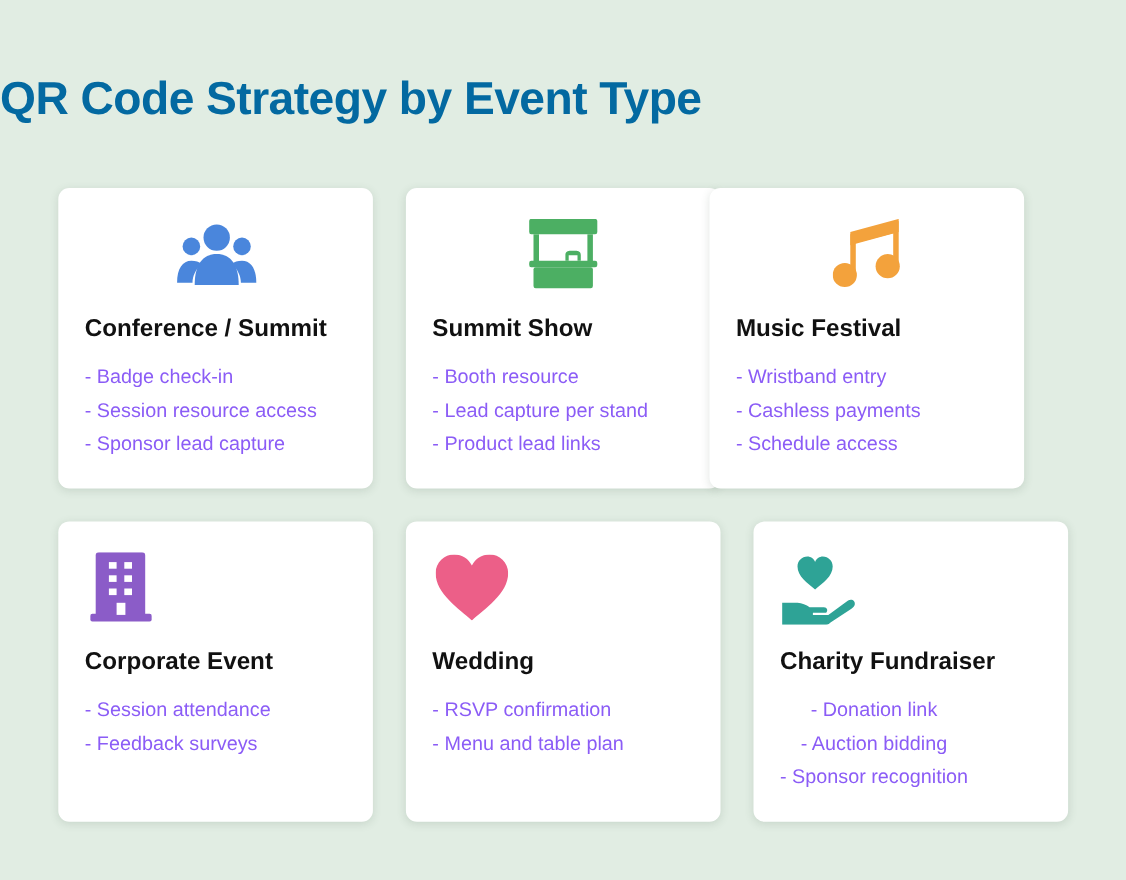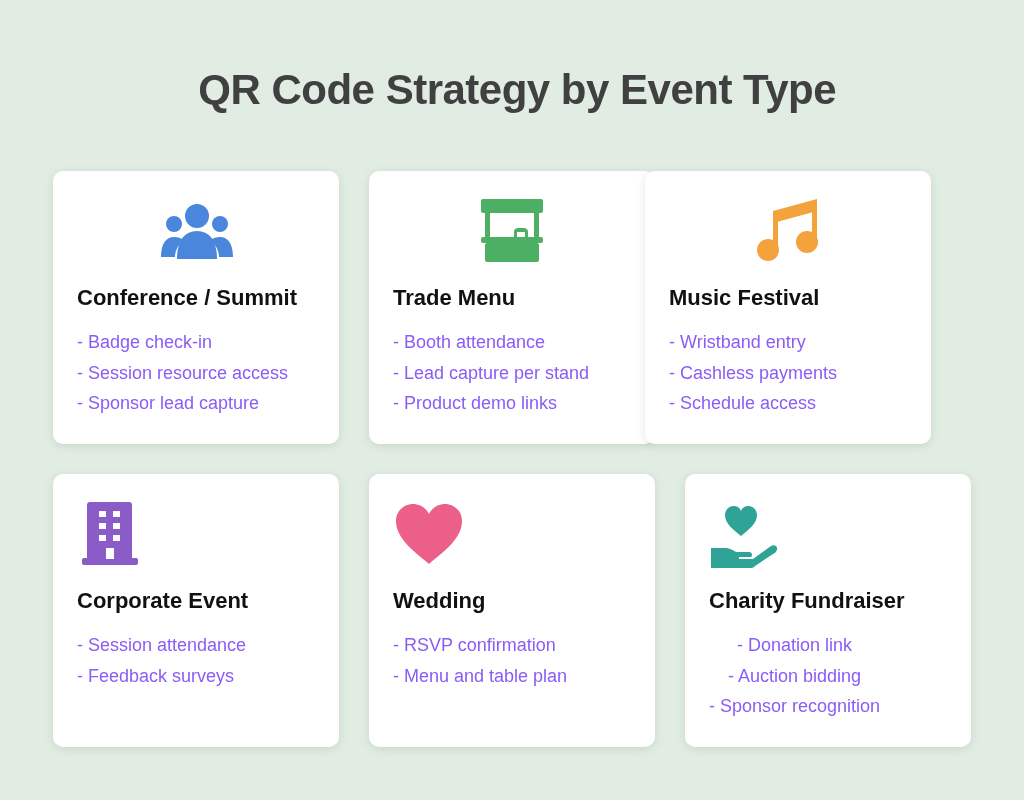--- a/index.html
+++ b/index.html
@@ -3,22 +3,22 @@
 <meta charset="utf-8">
 <style>
   html, body { margin:0; padding:0; }
   body {
     width:1024px; height:800px; overflow:hidden;
     background:#e1ede3;
     font-family:"Liberation Sans", "DejaVu Sans", sans-serif;
     position:relative;
   }
   .title {
-    position:absolute; left:0; top:66px; width:836px; text-align:right;
-    font-size:42px; font-weight:700; color:#404040; letter-spacing:-0.5px;
+    position:absolute; left:0; top:66px; width:836px; text-align:left;
+    font-size:42px; font-weight:700; color:#0369a1; letter-spacing:-0.5px;
   }
   .card {
     position:absolute; width:286px; height:273px;
     background:#ffffff; border-radius:10px;
     box-shadow:0 2px 8px rgba(60,90,70,0.15);
   }
   .icon { position:absolute; }
   .icon svg { display:block; }
   .card-title {
     position:absolute; left:24px; top:114px;
@@ -61,25 +61,25 @@
       <g fill="#4caf63">
         <rect x="0" y="0" width="62" height="14" rx="2"></rect>
         <rect x="4" y="14" width="5" height="28"></rect>
         <rect x="53" y="14" width="5" height="28"></rect>
         <rect x="0" y="38" width="62" height="6" rx="2"></rect>
         <rect x="4" y="44" width="54" height="19" rx="2"></rect>
         <path d="M33 38 L33 33 C33 30 35 29 38 29 L42 29 C45 29 47 30 47 33 L47 38 L44 38 L44 33 L36 33 L36 38 Z"></path>
       </g>
     </svg>
   </div>
-  <div class="card-title">Trade Menu</div>
+  <div class="card-title">Summit Show</div>
   <ul class="items">
-    <li>- Booth attendance</li>
+    <li>- Booth resource</li>
     <li>- Lead capture per stand</li>
-    <li>- Product demo links</li>
+    <li>- Product lead links</li>
   </ul>
 </div>
 
 <div class="card" style="left:645px;top:171px;">
   <div class="icon" style="left:112px;top:28px;">
     <svg width="64" height="64" viewBox="0 0 64 64">
       <g fill="#f3a23c">
         <path d="M16 14 L60 2 L60 46 L55 46 L55 13 L21 22 L21 50 L16 50 Z"></path>
         <path d="M16 12 L60 0 L60 12 L16 24 Z"></path>
         <circle cx="11" cy="51" r="11"></circle>

